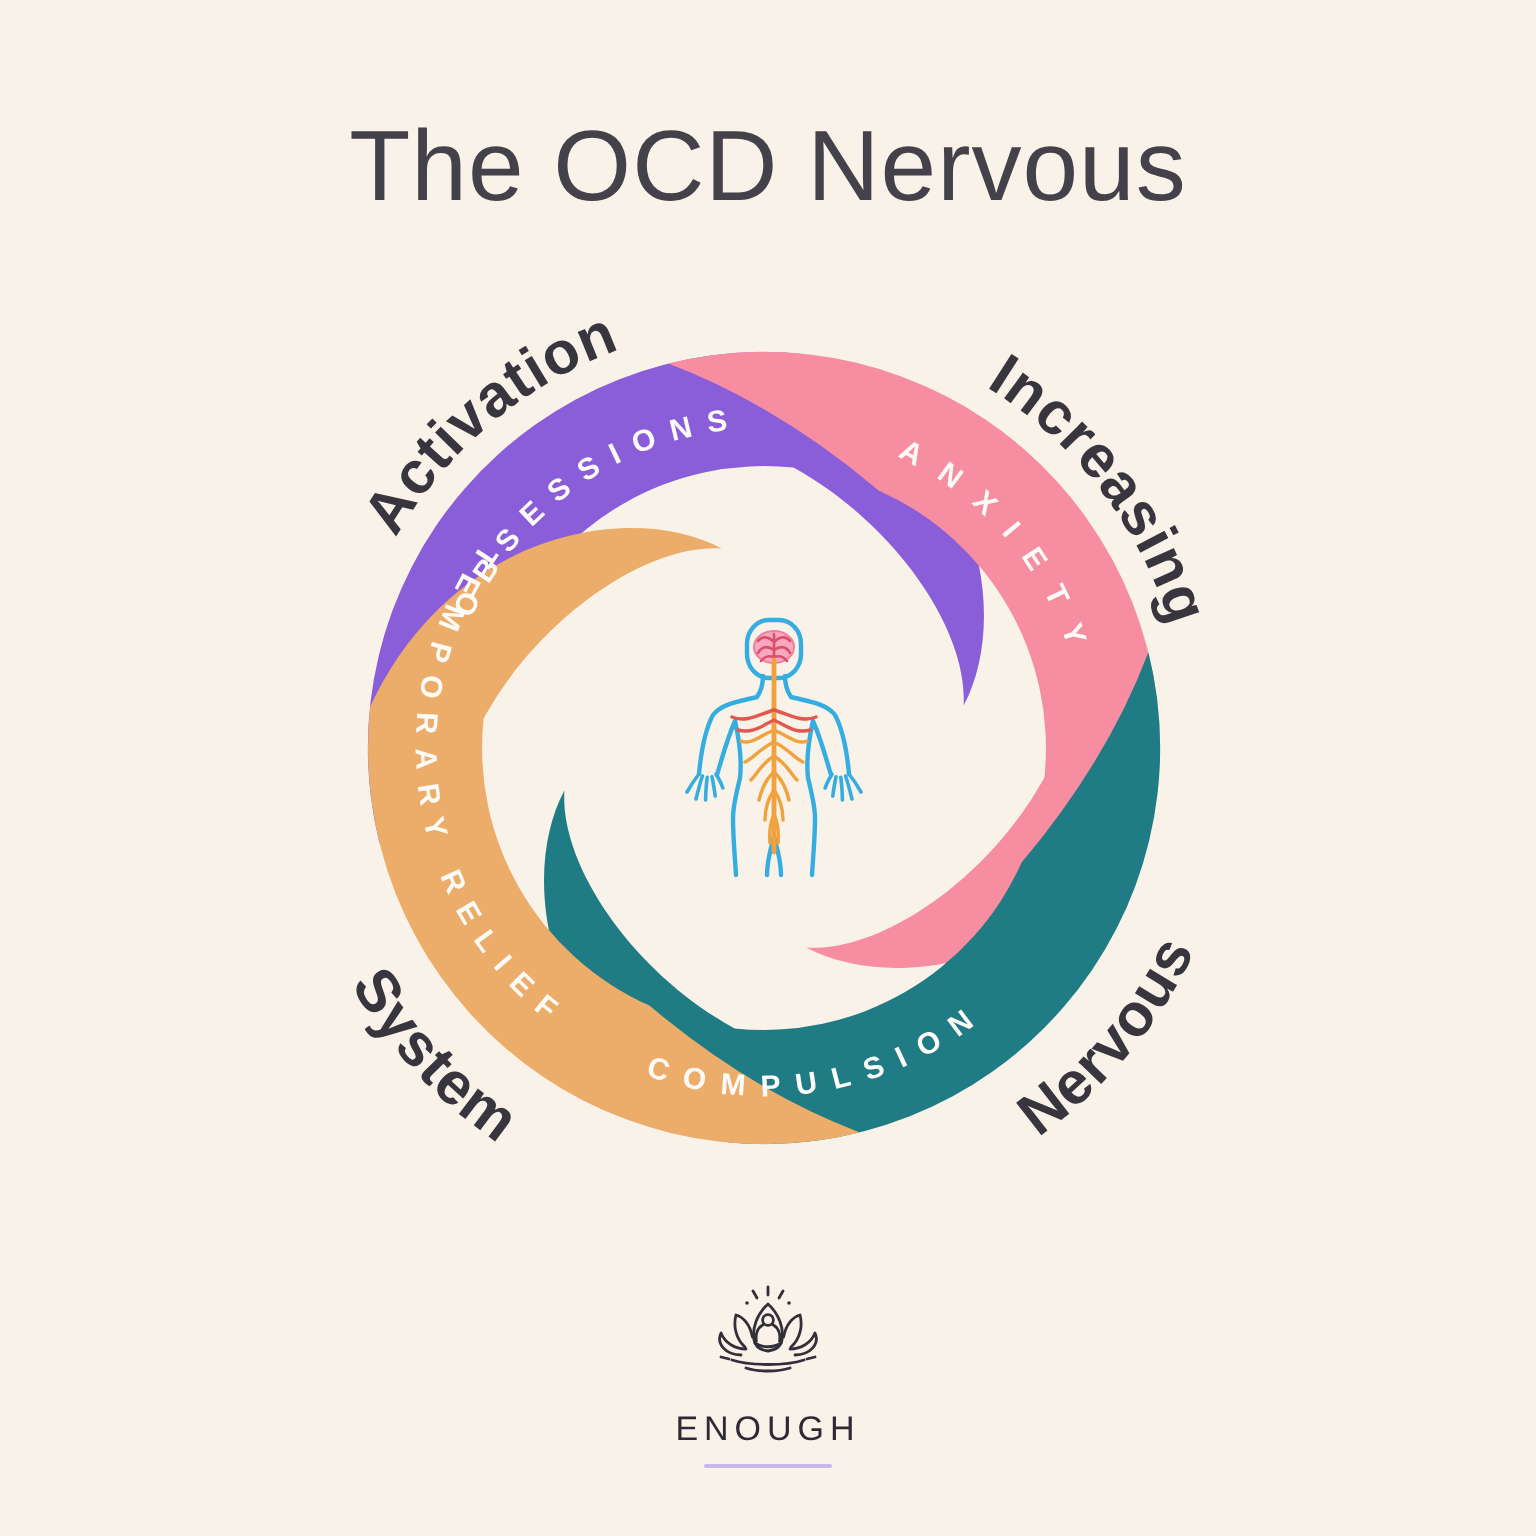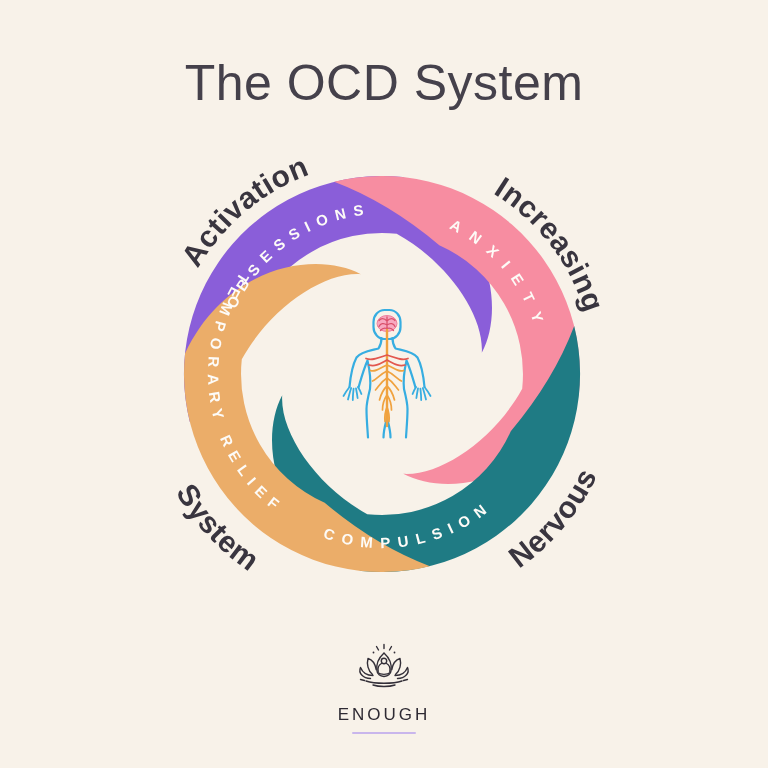--- a/index.html
+++ b/index.html
@@ -18,21 +18,21 @@
   .outer-label{font-weight:bold;font-size:30px;fill:#39353F;}
   .footer{position:absolute;left:0;bottom:34px;width:100%;text-align:center;}
   .brand{font-size:17px;letter-spacing:3px;font-weight:500;color:#2E2A33;line-height:1.25;}
   .brand-underline{width:64px;height:2px;margin:7px auto 0;background:#C9B6EC;border-radius:1px;}
 </style>
 </head>
 <body>
 
 <div class="canvas">
 
-  <div class="title">The OCD System</div>
+  <div class="title">The OCD Nervous</div>
 
   <svg class="diagram" width="768" height="768" viewBox="0 0 768 768">
     <defs>
 
       <path id="crescent" d="M -47.9 -192.2
                              A 198 198 0 0 1 196.9 20.7
                              C 155.6 109.0 65.7 123.6 21.2 99.8
                              C 59.0 102.2 112.6 65.0 140.2 14.7
                              A 141 141 0 0 0 57.3 -128.8
                              Q 6.0 -171.9 -47.9 -192.2 Z"></path>

